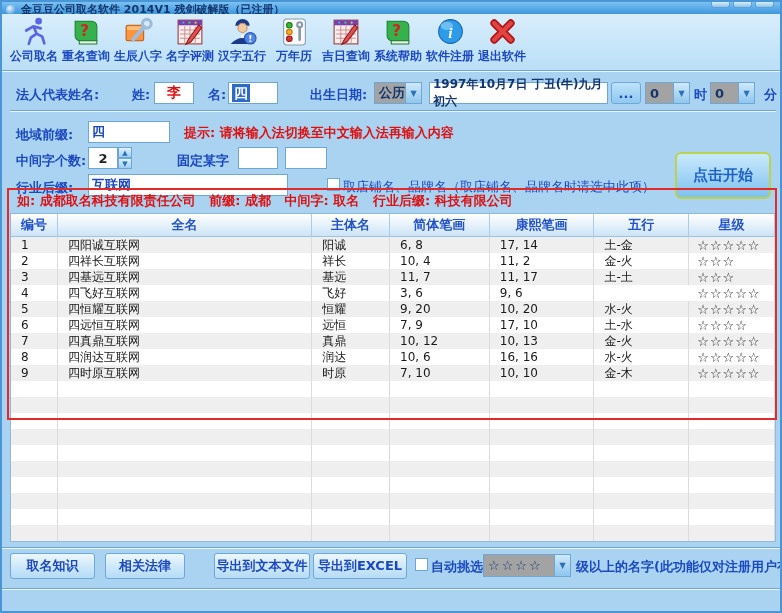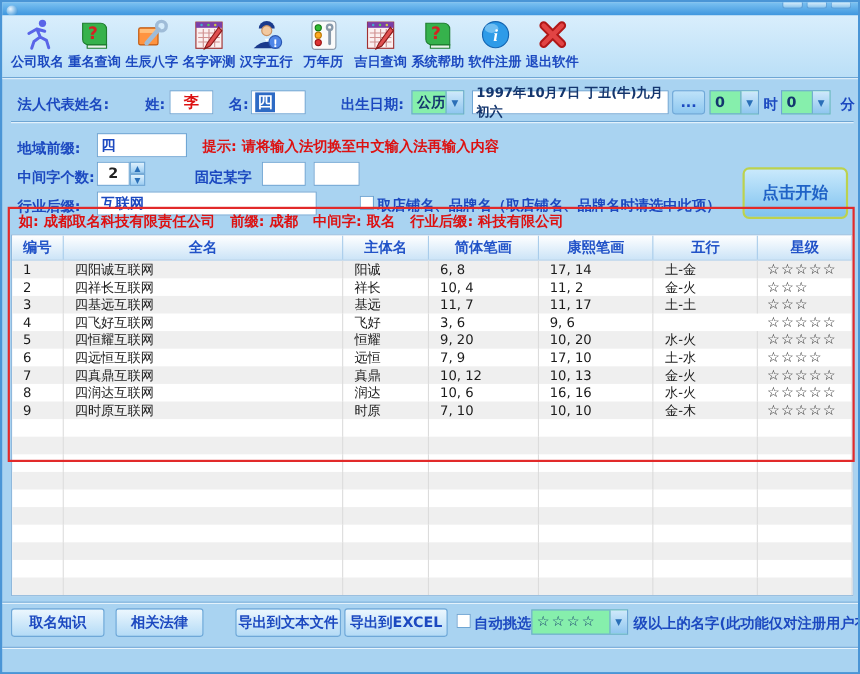--- a/index.html
+++ b/index.html
@@ -32,21 +32,21 @@
     margin-top:1px; }
 
   .lbl { position:absolute; font-size:13px; font-weight:bold; color:#1C49C0; white-space:nowrap; }
   .red { color:#DD1111; }
 
   .field { position:absolute; background:#fff; border:1px solid #6FA6D4; height:22px;
     font-size:13px; display:flex; align-items:center; padding:0 3px; }
   .sel-chip { background:#2E6BC5; color:#fff; font-size:14px; font-weight:bold;
     padding:0 2px; line-height:18px; }
 
-  .combo { position:absolute; height:22px; background:#86efac; border:1px solid #6FA6D4;
+  .combo { position:absolute; height:22px; background:#a3a3a3; border:1px solid #6FA6D4;
     display:flex; align-items:stretch; }
   .combo .cval { flex:1; font-size:13px; font-weight:bold; color:#14366E; display:flex;
     align-items:center; padding-left:4px; }
   .combo .cbtn { width:16px; background:linear-gradient(#CFE9FB,#8FC6EF);
     border-left:1px solid #6FA6D4; color:#2A6FB8; font-size:8px; display:flex;
     align-items:center; justify-content:center; cursor:pointer; }
 
   .spin { position:absolute; height:22px; display:flex; }
   .spin .sval { width:30px; background:#fff; border:1px solid #6FA6D4; font-size:13px;
     font-weight:bold; color:#222; display:flex; align-items:center; justify-content:center; }
@@ -92,20 +92,21 @@
   .star-combo-val { color:#CC2222; letter-spacing:2px; font-size:14px; font-weight:normal; }
   .ftext { position:absolute; font-size:13px; font-weight:bold; color:#1C49C0; white-space:nowrap; }
 </style>
 </head>
 <body>
 
 <div class="app">
 
   <div class="titlebar">
     <span class="ticon"></span>
+    <span class="ttext">金豆豆公司取名软件 2014V1 残剑破解版（已注册）</span>
   </div>
   <div class="winbtns">
     <span></span>
     <span></span>
     <span></span>
   </div>
 
   <div class="toolbar" id="toolbar">
       <div class="tb-item">
         <span>
@@ -261,21 +262,21 @@
       <div>▼</div>
     </span>
   </div>
   <div class="lbl" style="left:175px;top:150px;">固定某字</div>
   <div class="field" style="left:236px;top:145px;width:40px;"></div>
   <div class="field" style="left:283px;top:145px;width:42px;"></div>
 
   <div class="lbl" style="left:14px;top:177px;">行业后缀:</div>
   <div class="field" style="left:86px;top:172px;width:200px;color:#1C49C0;font-weight:bold;">互联网</div>
   <span class="checkbox" style="left:325px;top:176px;"></span>
-  <div class="lbl" style="left:341px;top:176px;font-weight:bold;">取店铺名、品牌名（取店铺名、品牌名时请选中此项）</div>
+  <div class="lbl" style="left:341px;top:176px;font-weight:normal;">取店铺名、品牌名（取店铺名、品牌名时请选中此项）</div>
 
   <button class="start-btn">点击开始</button>
 
   <div class="grid" id="grid">
       <div class="hrow">
         <div class="hcell" style="width: 47px;">编号</div>
         <div class="hcell" style="width: 255px;">全名</div>
         <div class="hcell" style="width: 78px;">主体名</div>
         <div class="hcell" style="width: 100px;">简体笔画</div>
         <div class="hcell" style="width: 105px;">康熙笔画</div>

